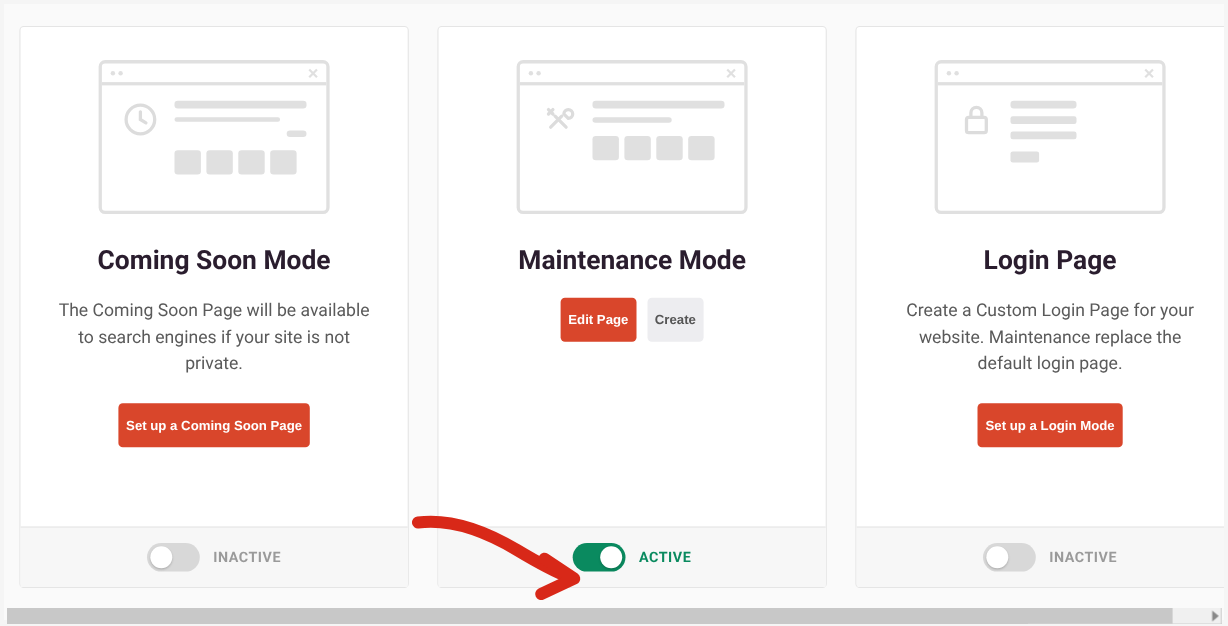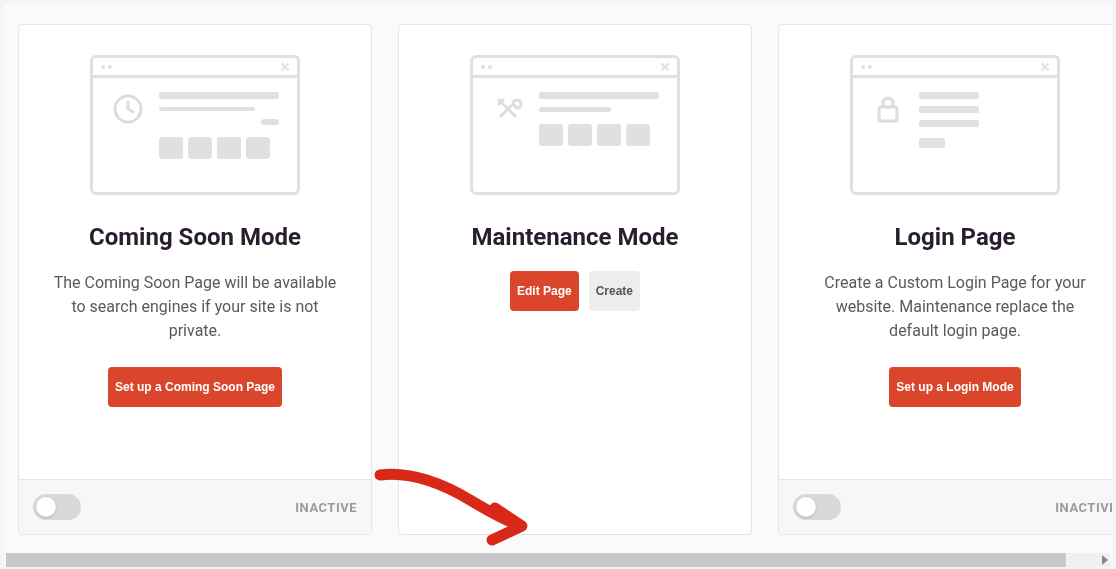--- a/index.html
+++ b/index.html
@@ -165,21 +165,21 @@
     .btn-secondary {
       background: #ededf0;
       color: #555;
     }
     .card-footer {
       background: #f7f7f7;
       border-top: 1px solid #e5e5e5;
       padding: 14px;
       display: flex;
       align-items: center;
-      justify-content: space-between;
+      justify-content: center;
       gap: 12px;
     }
     .toggle {
       width: 48px;
       height: 26px;
       border-radius: 13px;
       position: relative;
       cursor: pointer;
     }
     .toggle.inactive {
@@ -331,20 +331,26 @@
             </div>
           </div>
         </div>
       </div>
       <h2 class="card-title">Maintenance Mode</h2>
       <div class="button-row">
         <button class="btn btn-primary">Edit Page</button>
         <button class="btn btn-secondary">Create</button>
       </div>
     </div>
+    <div class="card-footer">
+      <div class="toggle active">
+        <div class="toggle-knob"></div>
+      </div>
+      <span class="toggle-label active">ACTIVE</span>
+    </div>
   </div>
 
   <div class="card">
     <div class="card-body">
       <div class="illustration">
         <div class="window-header">
           <div class="window-dots"></div>
           <div class="window-close"></div>
         </div>
         <div class="illustration-content">

